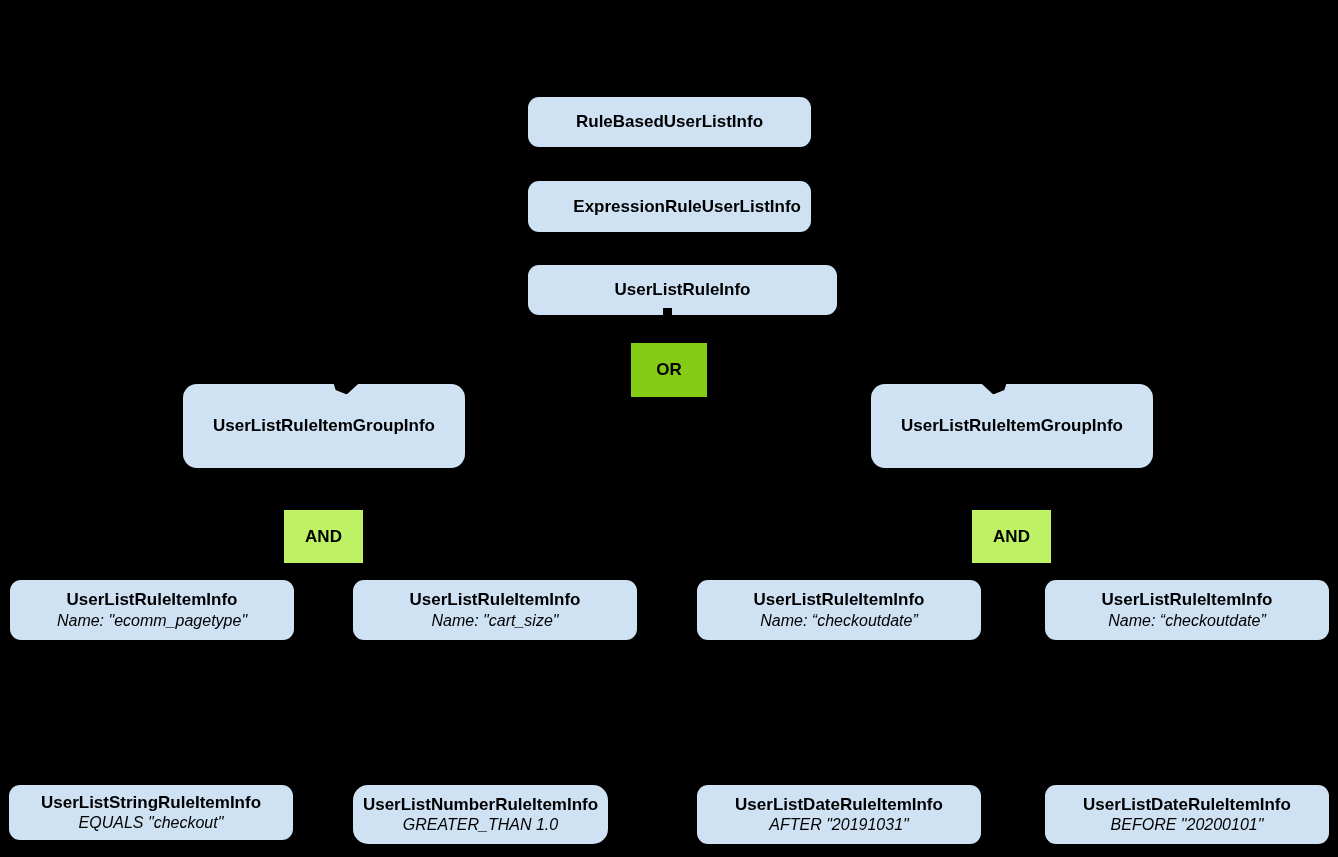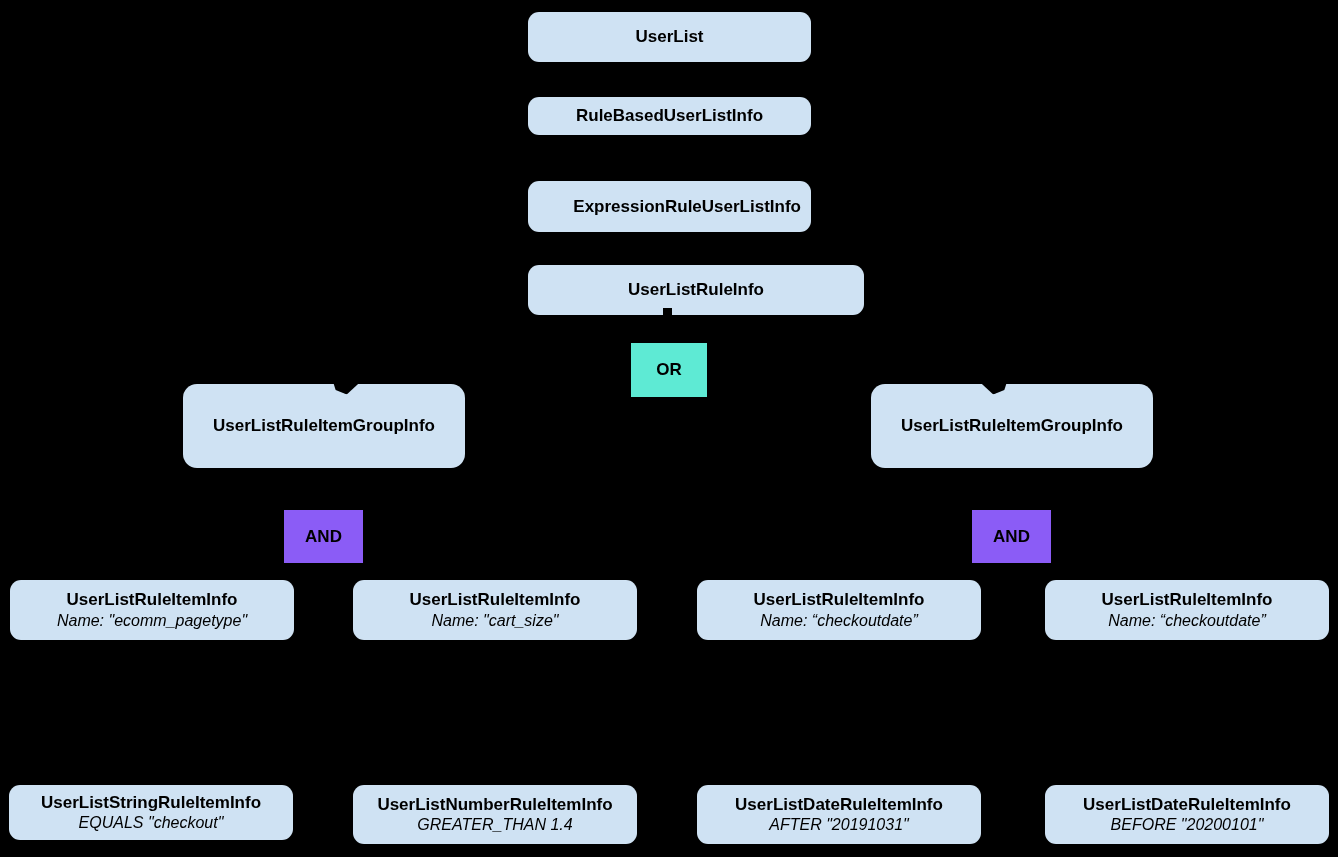--- a/index.html
+++ b/index.html
@@ -44,22 +44,22 @@
   }
   .op {
     position: absolute;
     display: flex;
     align-items: center;
     justify-content: center;
     font-weight: bold;
     font-size: 17px;
     box-sizing: border-box;
   }
-  .op.or  { background: #5eead4; }
-  .op.and { background: #8b5cf6; }
+  .op.or  { background: #84cc16; }
+  .op.and { background: #bef264; }
   .arrowhead {
     position: absolute;
     width: 28px;
     height: 15px;
     background: #000;
   }
   .arrowhead.left {
     clip-path: polygon(0 20%, 100% 0, 62% 100%, 20% 86%);
     transform: rotate(12deg);
   }
@@ -70,33 +70,30 @@
   .stub {
     position: absolute;
     background: #000;
   }
 </style>
 </head>
 <body>
 
 <div class="canvas">
 
-  <div class="node" style="left:528px; top:12px;  width:283px; height:50px;">
-    <span class="title">UserList</span>
-  </div>
 
-  <div class="node" style="left:528px; top:97px;  width:283px; height:38px;">
+  <div class="node" style="left:528px; top:97px;  width:283px; height:50px;">
     <span class="title">RuleBasedUserListInfo</span>
   </div>
 
   <div class="node" style="left:528px; top:181px; width:283px; height:51px;align-items:flex-end;">
     <span class="title">ExpressionRuleUserListInfo</span>
   </div>
 
-  <div class="node" style="left:528px; top:265px; width:336px; height:50px;">
+  <div class="node" style="left:528px; top:265px; width:309px; height:50px;">
     <span class="title">UserListRuleInfo</span>
   </div>
 
   <div class="stub" style="left:663px; top:308px; width:9px; height:8px;"></div>
 
   <div class="op or" style="left:631px; top:343px; width:76px; height:54px;">
     <span>OR</span>
   </div>
 
   <div class="node group" style="left:183px; top:384px; width:282px; height:84px;">
@@ -135,23 +132,23 @@
   <div class="node" style="left:1045px; top:580px; width:284px; height:60px;">
     <span class="title">UserListRuleItemInfo</span>
     <span class="subtitle">Name: “checkoutdate”</span>
   </div>
 
   <div class="node" style="left:9px; top:785px; width:284px; height:55px;">
     <span class="title">UserListStringRuleItemInfo</span>
     <span class="subtitle">EQUALS "checkout"</span>
   </div>
 
-  <div class="node" style="left:353px; top:785px; width:284px; height:59px;">
+  <div class="node" style="left:353px; top:785px; width:255px; height:59px;border-radius:15px;">
     <span class="title">UserListNumberRuleItemInfo</span>
-    <span class="subtitle">GREATER_THAN 1.4</span>
+    <span class="subtitle">GREATER_THAN 1.0</span>
   </div>
 
   <div class="node" style="left:697px; top:785px; width:284px; height:59px;">
     <span class="title">UserListDateRuleItemInfo</span>
     <span class="subtitle">AFTER "20191031"</span>
   </div>
 
   <div class="node" style="left:1045px; top:785px; width:284px; height:59px;">
     <span class="title">UserListDateRuleItemInfo</span>
     <span class="subtitle">BEFORE "20200101"</span>

